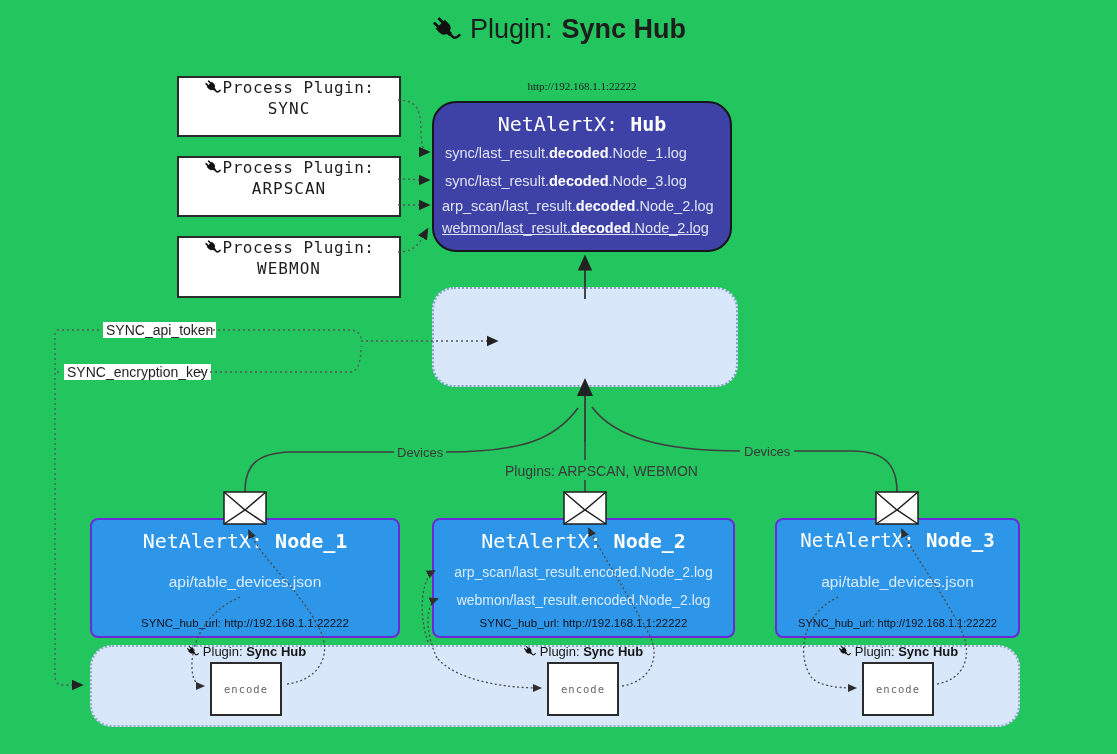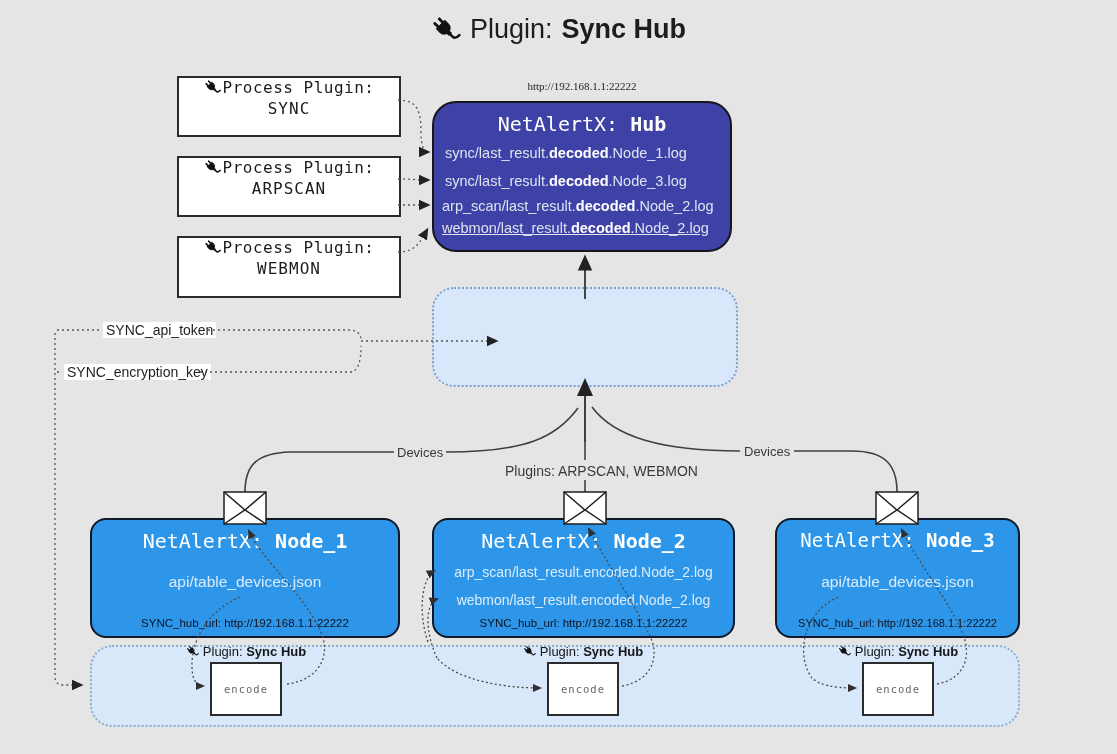--- a/index.html
+++ b/index.html
@@ -1,16 +1,16 @@
 <!DOCTYPE html>
 <html><head>
 <meta charset="utf-8">
 <style>
   html,body{margin:0;padding:0;background:#fff;}
-  #canvas{position:relative;width:1117px;height:754px;background:#e5e5e5;overflow:hidden;
+  #canvas{position:relative;width:1117px;height:754px;background:#22c55e;overflow:hidden;
           font-family:"Liberation Sans",sans-serif;color:#222;}
   .abs{position:absolute;}
   .mono{font-family:"DejaVu Sans Mono",monospace;}
 
   
   .title-row{top:14px;left:0;width:100%;display:flex;justify-content:center;align-items:center;gap:9px;
              font-size:27px;color:#1d1d1d;}
   .title-row b{font-weight:700;}
 
   
@@ -32,21 +32,21 @@
   .decode-wrap{left:432px;top:287px;width:306px;height:100px;}
   .decode-box{left:507px;top:299px;width:158px;height:76px;background:#fff;border:2px solid #2f2f2f;
               box-sizing:border-box;display:flex;align-items:center;justify-content:center;
               font-size:17px;letter-spacing:1px;color:#333;}
 
   
   .cfg-label{font-size:14px;color:#1f1f1f;white-space:nowrap;background:#fff;padding:0 3px;}
   .edge-label{font-size:13px;color:#3a3a3a;white-space:nowrap;}
 
   
-  .node{border-radius:16px;border:2px solid #0f172a;background:#2e96e8;box-sizing:border-box;}
+  .node{border-radius:8px;border:2px solid #6d28d9;background:#2e96e8;box-sizing:border-box;}
   .node-title{top:9px;left:0;width:100%;text-align:center;font-size:20px;color:#fff;white-space:nowrap;}
   .node-file{left:0;width:100%;text-align:center;color:#d9ecfd;white-space:nowrap;}
   .node-url{left:0;bottom:7px;width:100%;text-align:center;font-size:11.5px;color:#10131f;}
 
   
   .band{left:90px;top:645px;width:930px;height:82px;border:2px dotted #8fa9c9;}
   .encode-box{width:72px;height:54px;background:#fff;border:2px solid #2b2b2b;box-sizing:border-box;
               display:flex;align-items:center;justify-content:center;font-size:10.5px;color:#666;letter-spacing:1px;}
   .band-label{width:170px;display:flex;justify-content:center;align-items:center;gap:4px;
               font-size:13px;color:#151515;white-space:nowrap;}

